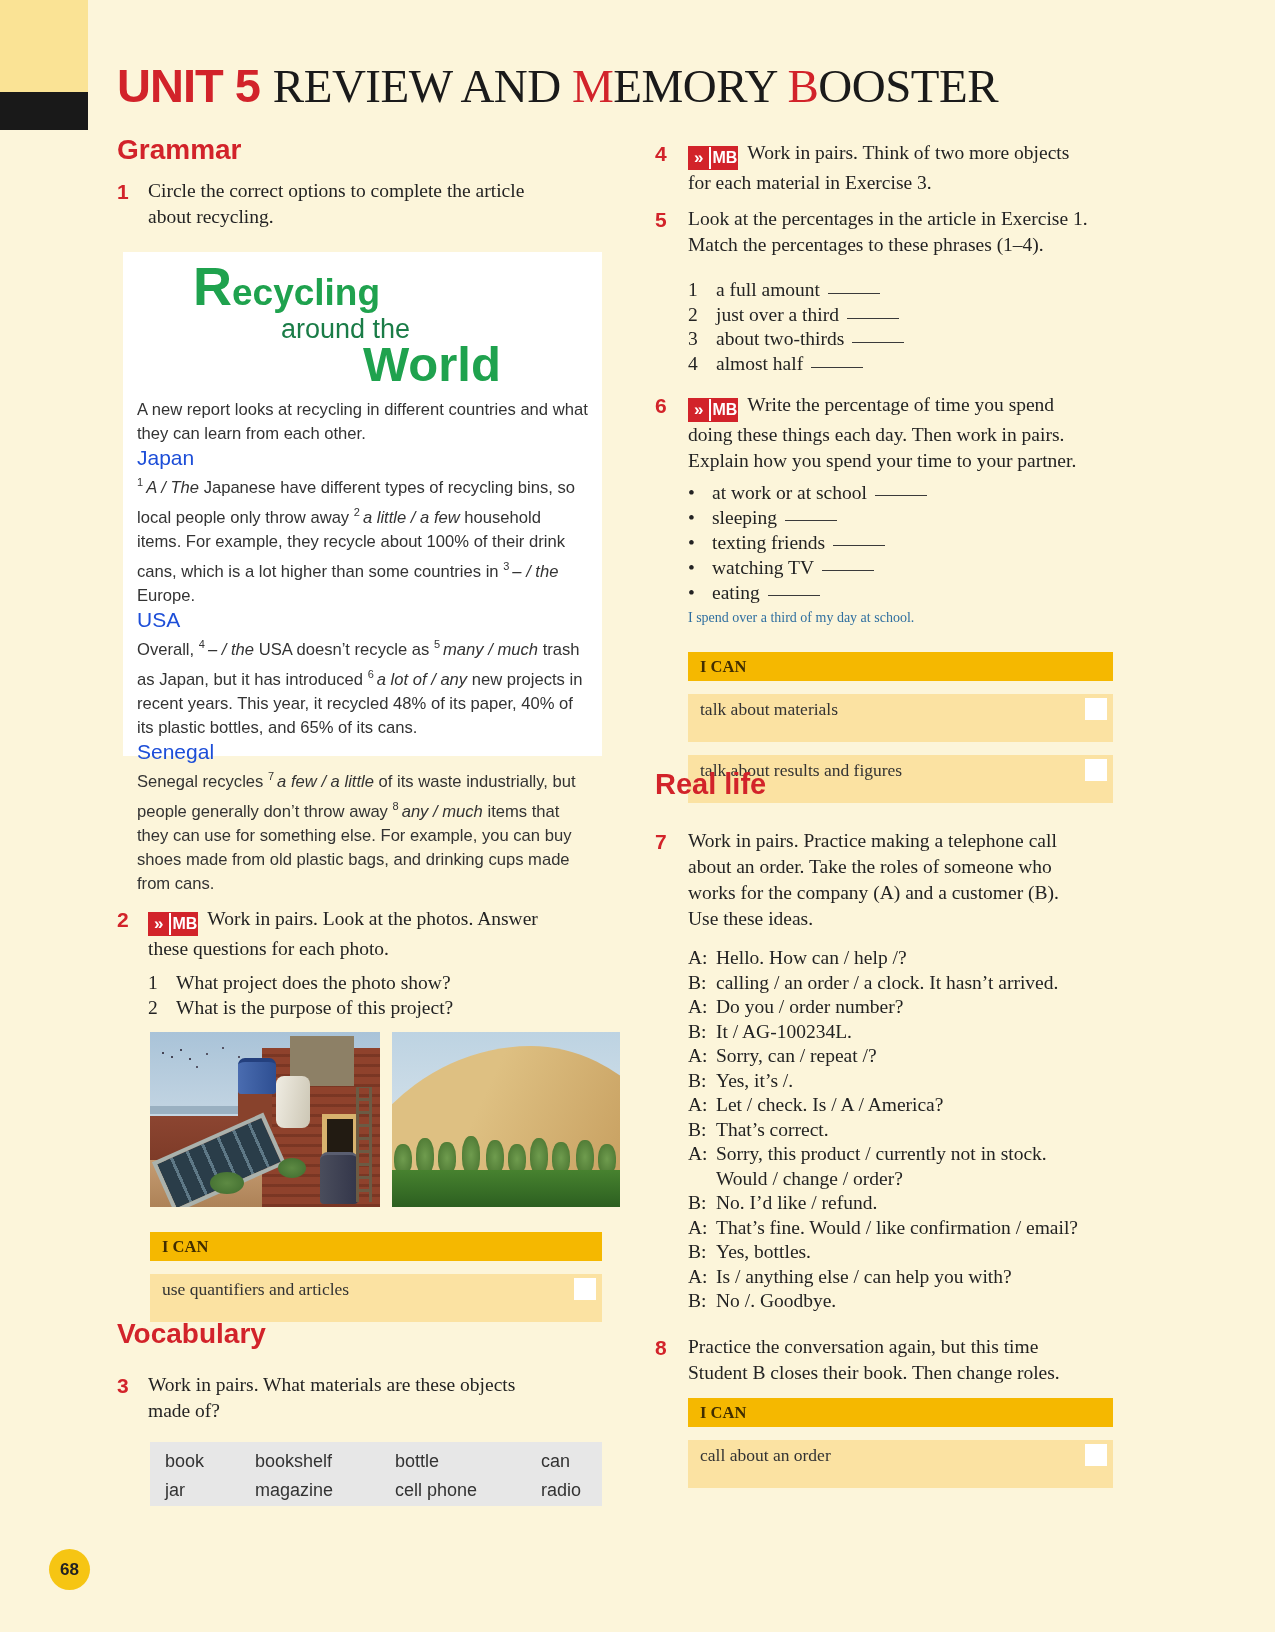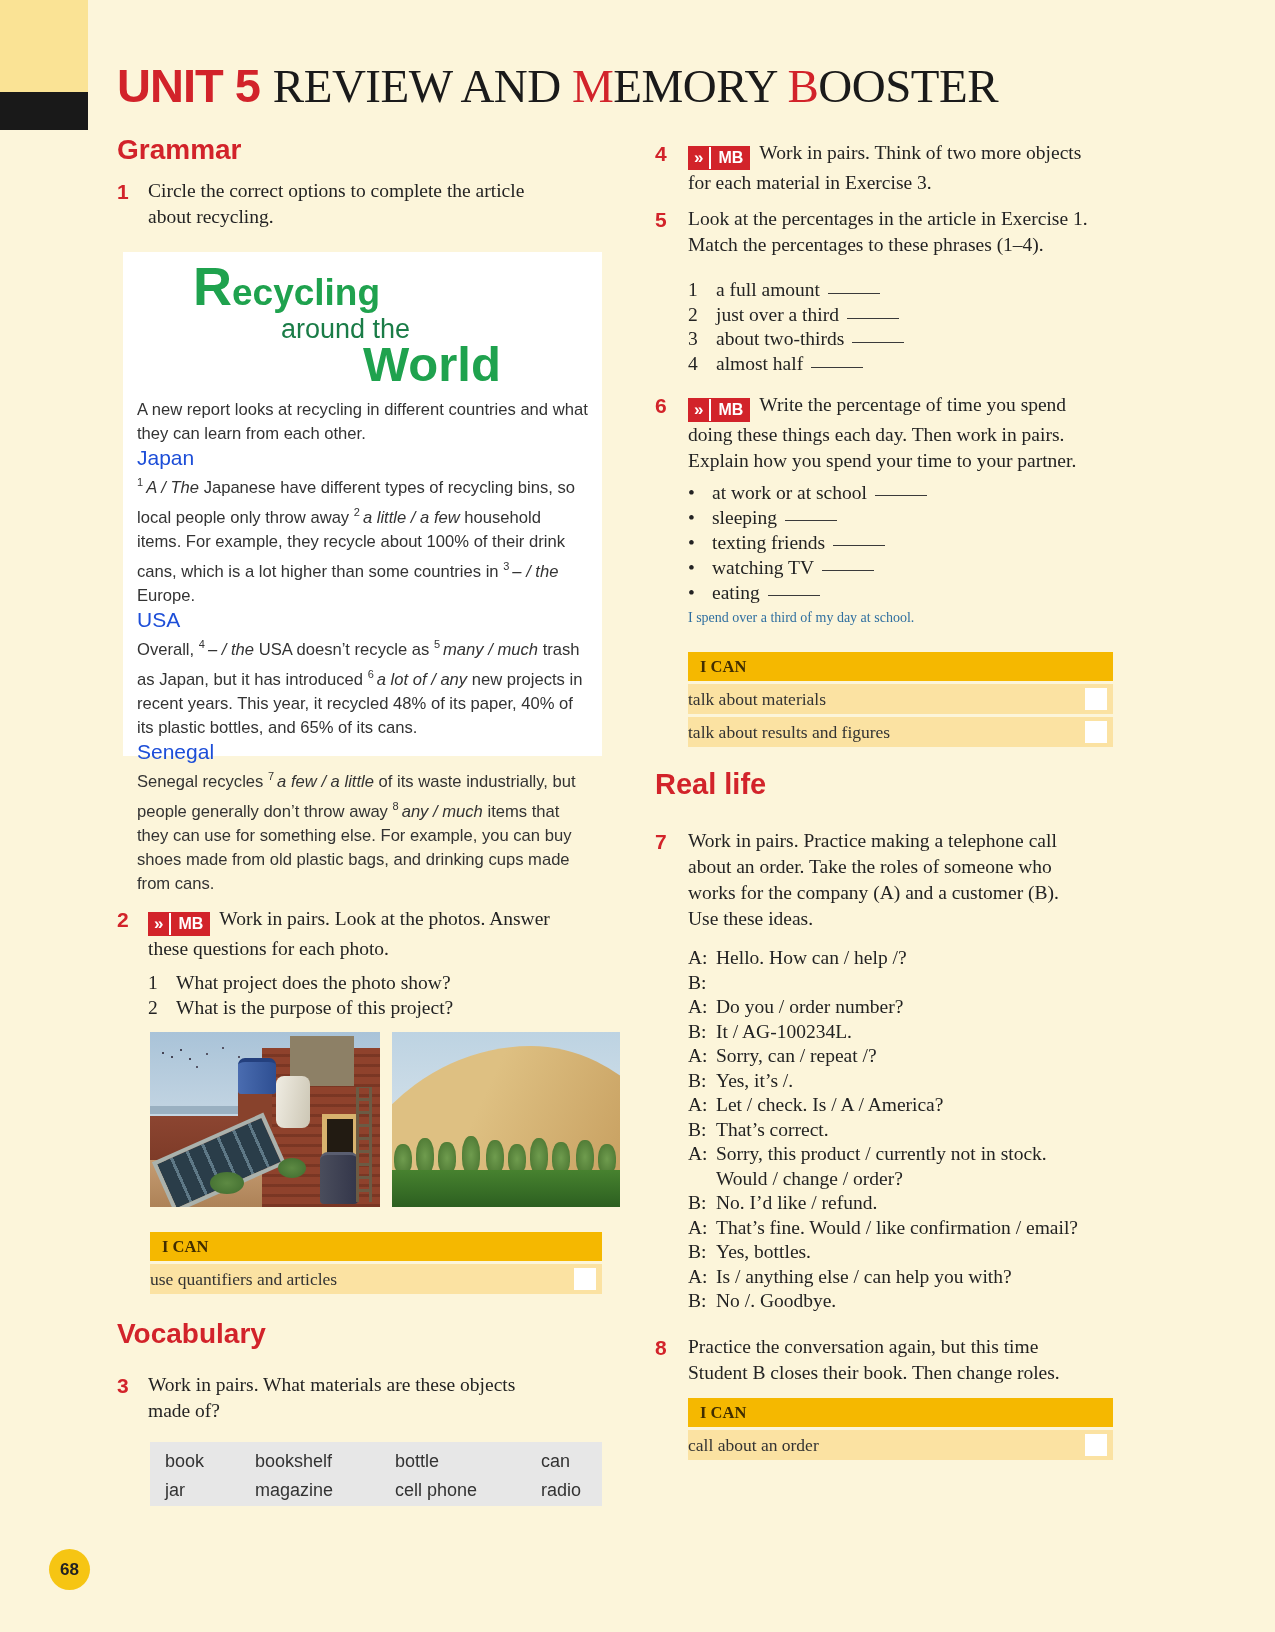--- a/index.html
+++ b/index.html
@@ -27,21 +27,21 @@
   .ex-num.r{width:33px;}
   .ex-body{font-size:19.5px;line-height:26px;color:#232323;}
   .pre{white-space:pre-line;}
 
   
   .mb-badge{display:inline-flex;align-items:center;background:#D2232A;color:#fff;
             font-family:"Liberation Sans",sans-serif;font-weight:bold;font-size:16px;
             height:24px;vertical-align:-4px;margin-right:9px;}
   .mb-badge .chev{padding:0 6px;border-right:2px solid #fff;font-size:17px;line-height:22px;}
   .mb-badge .chev::before{content:"\bb";}
-  .mb-badge .mb{padding:0 7px;}
+  .mb-badge .mb{padding:0 1px;}
 
   
   .article-box{position:absolute;left:123px;top:252px;width:479px;height:504px;background:#ffffff;}
   .rec-line1{position:absolute;left:70px;top:14px;color:#1FA24E;font-family:"Liberation Sans",sans-serif;
              font-weight:bold;font-size:37px;line-height:40px;}
   .rec-line1 .bigR{font-size:54px;}
   .rec-line2{position:absolute;left:158px;top:62px;color:#1A7C47;font-family:"Liberation Sans",sans-serif;
              font-size:27px;}
   .rec-line3{position:absolute;left:240px;top:84px;color:#1FA24E;font-family:"Liberation Sans",sans-serif;
              font-weight:bold;font-size:49px;}
@@ -65,22 +65,22 @@
 
   
   .dialogue{position:absolute;font-size:19.5px;line-height:24.5px;color:#232323;}
   .dlg-row{display:flex;}
   .dlg-s{width:28px;flex:none;}
 
   
   .ican{position:absolute;font-family:Liberation Serif, serif;}
   .ican-header{background:#F5B800;color:#402D00;font-weight:bold;font-size:16.5px;
                height:29px;line-height:29px;padding-left:12px;}
-  .ican-row{position:relative;background:#FBE2A2;height:30px;line-height:30px;
-            font-size:17.5px;color:#333;margin-top:3px;}
+  .ican-row{position:relative;background:#FBE2A2;height:48px;line-height:30px;
+            padding-left:12px;font-size:17.5px;color:#333;margin-top:13px;}
   .ican-check{position:absolute;right:6px;top:4px;width:22px;height:22px;background:#fff;}
 
   
   .wordbox{position:absolute;left:150px;top:1442px;width:452px;height:64px;background:#E7E7E7;
            display:grid;grid-template-columns:90px 140px 146px auto;
            padding:7px 0 0 15px;box-sizing:border-box;
            font-family:"Liberation Sans",sans-serif;font-size:18px;line-height:25px;color:#333;}
 
   
   .page-badge{position:absolute;left:49px;top:1549px;width:41px;height:41px;border-radius:50%;
@@ -340,20 +340,21 @@
 Use these ideas.</div>
   </div>
 
   <div class="dialogue" style="left:688px;top:946px;">
     <div class="dlg-row">
         <span class="dlg-s">A:</span>
         <span>Hello. How can / help /?</span>
       </div>
     <div class="dlg-row">
         <span class="dlg-s">B:</span>
+        <span>calling / an order / a clock. It hasn’t arrived.</span>
       </div>
     <div class="dlg-row">
         <span class="dlg-s">A:</span>
         <span>Do you / order number?</span>
       </div>
     <div class="dlg-row">
         <span class="dlg-s">B:</span>
         <span>It / AG-100234L.</span>
       </div>
     <div class="dlg-row">

